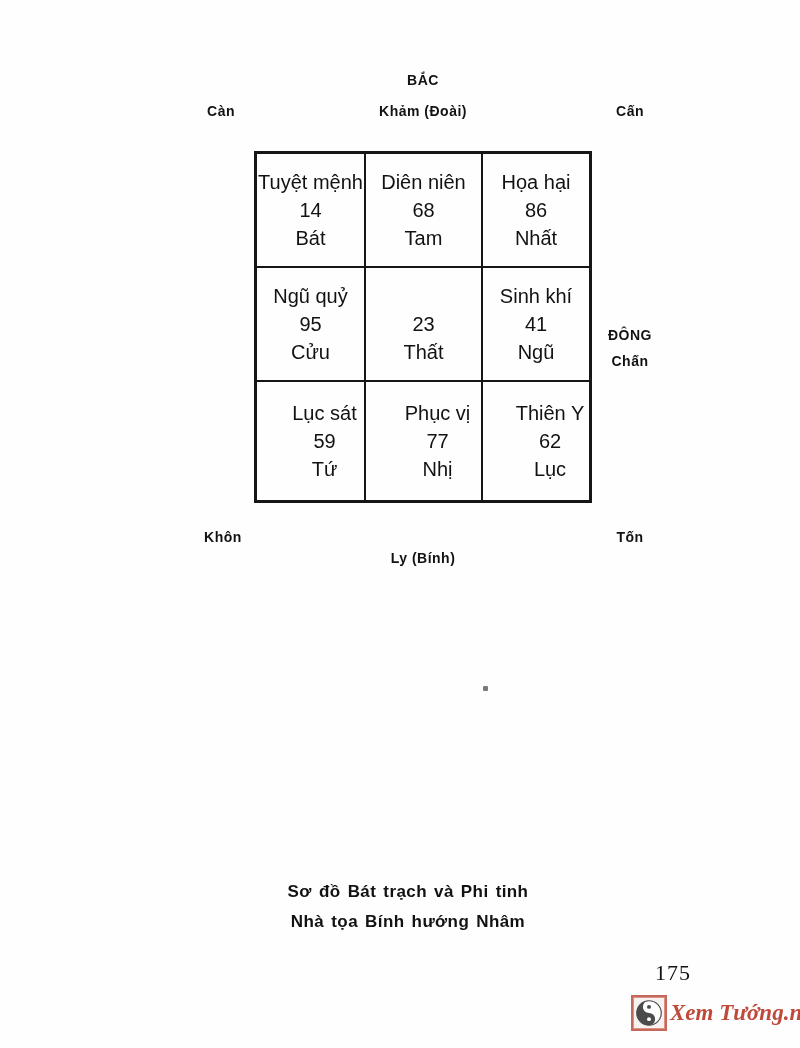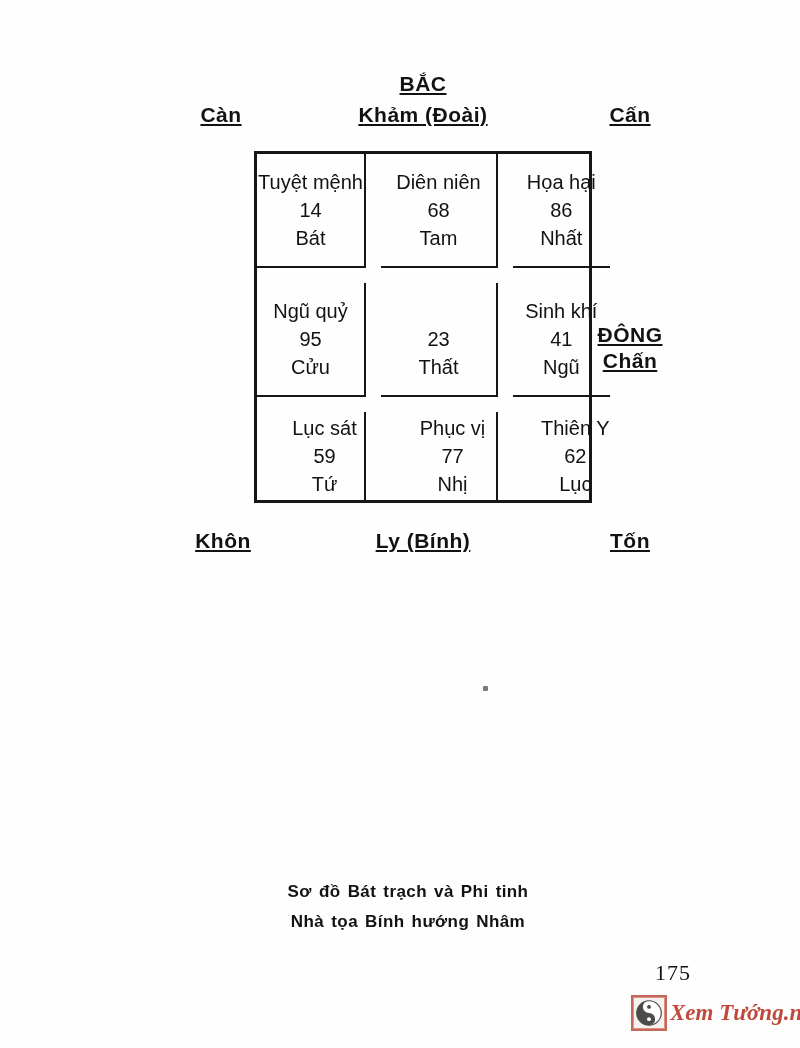--- a/index.html
+++ b/index.html
@@ -8,49 +8,48 @@
     width: 800px;
     height: 1048px;
     margin: 0 auto;
     background: #fefefe;
     font-family: "Liberation Sans", sans-serif;
     color: #121212;
     overflow: hidden;
   }
   .abs { position: absolute; }
   .ctr { text-align: center; }
-  .dir-label { font-weight: 700; font-size: 21px; letter-spacing: 0.5px; white-space: nowrap; text-decoration: underline; }
+  .dir-label { font-weight: 700; font-size: 14px; letter-spacing: 0.5px; white-space: nowrap; }
 
   
   .north-word   { left: 254px; top: 72px;  width: 338px; }
   .nw-word      { left: 186px; top: 103px; width: 70px; }
   .north-trigram{ left: 254px; top: 103px; width: 338px; }
   .ne-word      { left: 598px; top: 103px; width: 64px; }
 
   
   .west-block { left: 178px; top: 301px; width: 84px; line-height: 26px; }
   .east-block { left: 593px; top: 301px; width: 74px; line-height: 26px; margin-top: 21px; }
 
   
   .sw-word       { left: 190px; top: 529px; width: 66px; }
-  .south-trigram { left: 254px; top: 529px; width: 338px; }
+  .south-trigram { left: 254px; top: 550px; width: 338px; }
   .south-word    { left: 254px; top: 558px; width: 338px; }
   .se-word       { left: 600px; top: 529px; width: 60px; }
 
   
   .luoshu-grid {
     left: 254px; top: 151px;
     width: 338px; height: 352px;
     box-sizing: border-box;
     border: 3px solid #161616;
     display: grid;
     grid-template-columns: 109px 117px 1fr;
     grid-template-rows: 114px 114px 1fr;
     background: #fefefe;
-    gap: 15px;
   }
   .cell {
     box-sizing: border-box;
     border-right: 2px solid #161616;
     border-bottom: 2px solid #161616;
     display: flex;
     flex-direction: column;
     align-items: center;
     justify-content: center;
     font-size: 20px;

